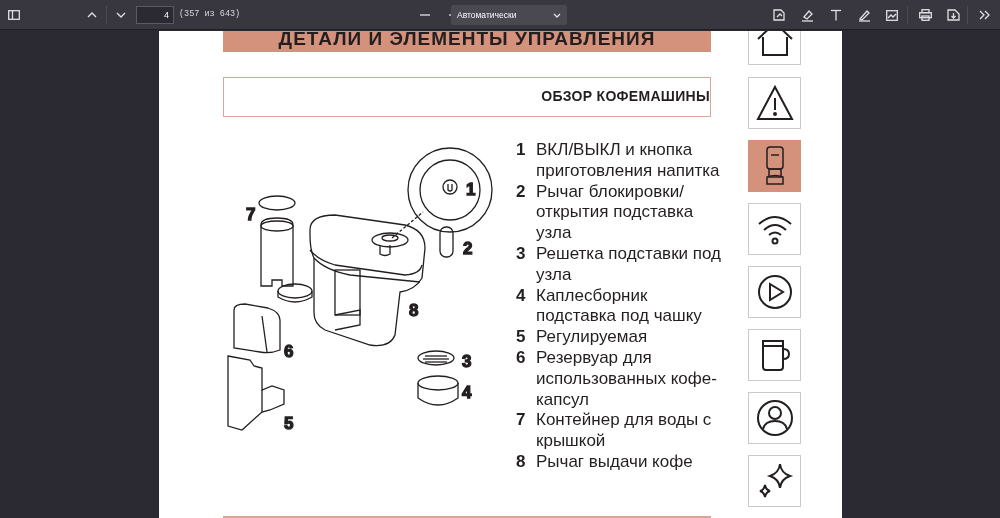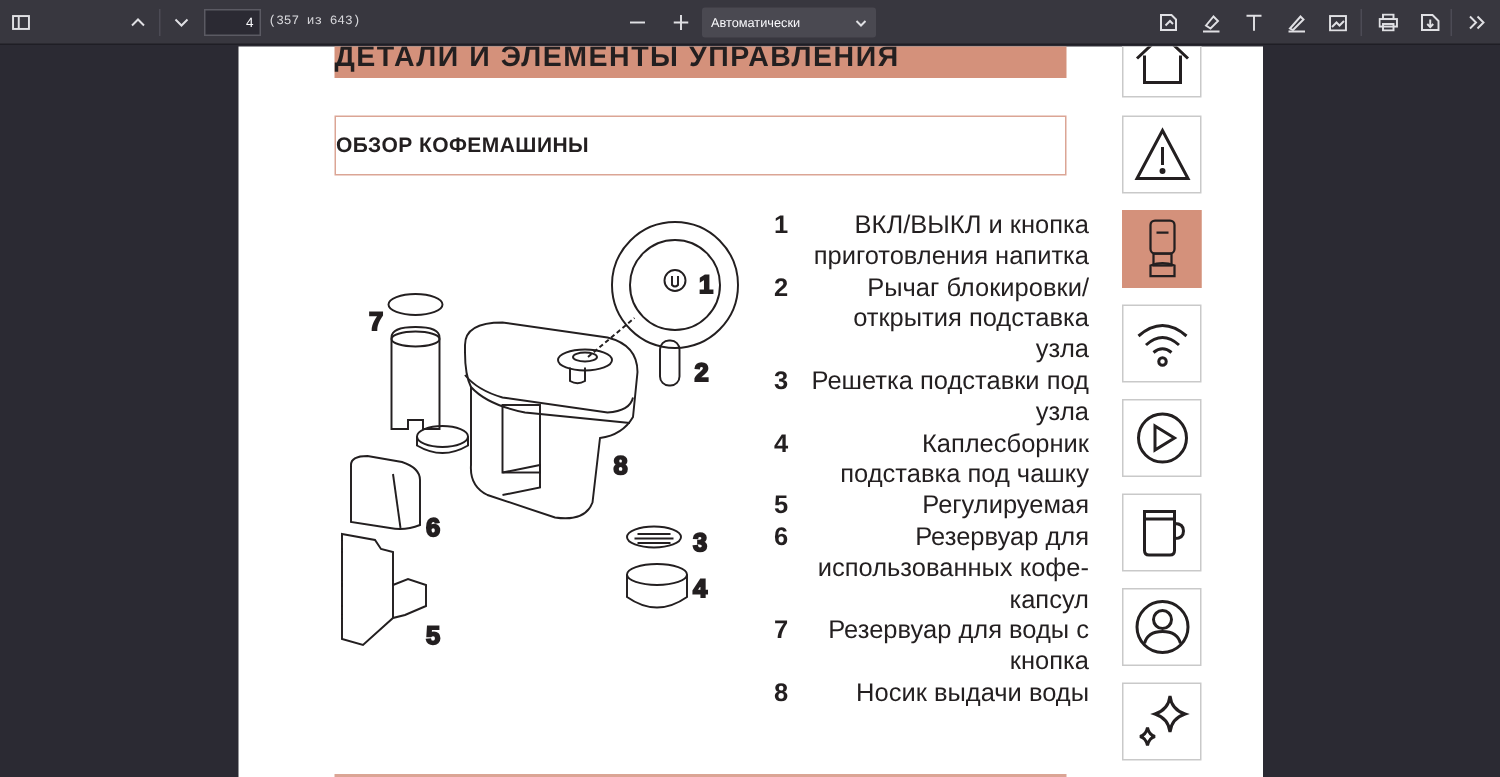--- a/index.html
+++ b/index.html
@@ -3,31 +3,31 @@
 <meta charset="utf-8">
 <style>
   * { box-sizing: border-box; margin: 0; padding: 0; }
   html, body { width: 1000px; height: 518px; overflow: hidden; background: #2b2a33; font-family: "Liberation Sans", "DejaVu Sans", sans-serif; }
   .toolbar { position: absolute; left: 0; top: 0; width: 1000px; height: 30px; background: #38373f; border-bottom: 1px solid #1f1e25; color: #e8e8ea; font-size: 9px; }
   .tb { position: absolute; display: flex; align-items: center; justify-content: center; }
   .tb svg { stroke: #e0e0e4; fill: none; stroke-width: 1.3; }
   .sep { position: absolute; top: 6px; width: 1px; height: 18px; background: #4c4b55; }
   .page-input { position: absolute; left: 136px; top: 6px; width: 38px; height: 18px; background: #2b2a33; border: 1px solid #5b5a63; color: #fbfbfe; font-size: 9px; text-align: right; padding-right: 4px; line-height: 16px; }
   .page-count { position: absolute; left: 179px; top: 9px; font-size: 8.5px; color: #d8d8dc; font-family: Liberation Mono, monospace; }
-  .zoom-select { position: absolute; left: 468px; top: 5px; width: 116px; height: 20px; background: #4a4951; border-radius: 2px; color: #fbfbfe; font-size: 8.5px; line-height: 20px; padding-left: 6px; }
+  .zoom-select { position: absolute; left: 451px; top: 5px; width: 116px; height: 20px; background: #4a4951; border-radius: 2px; color: #fbfbfe; font-size: 8.5px; line-height: 20px; padding-left: 6px; }
   .zoom-select .chev { position: absolute; right: 6px; top: 0; }
   .page { position: absolute; left: 159px; top: 31px; width: 683px; height: 487px; background: #ffffff; overflow: hidden; }
-  .banner { position: absolute; left: 64px; top: -20px; width: 488px; height: 41px; background: #d4917b; text-align: left; }
+  .banner { position: absolute; left: 64px; top: -20px; width: 488px; height: 41px; background: #d4917b; text-align: center; }
   .banner span { position: absolute; left: 0; right: 0; bottom: 2px; font-size: 19px; font-weight: bold; color: #231f20; letter-spacing: 1px; }
-  .overview-box { position: absolute; left: 64px; top: 46px; width: 488px; height: 40px; border: 1.5px solid #dba595; text-align: left; line-height: 37px; font-size: 14px; font-weight: bold; color: #231f20; letter-spacing: 0.3px; }
+  .overview-box { position: absolute; left: 64px; top: 46px; width: 488px; height: 40px; border: 1.5px solid #dba595; text-align: right; line-height: 37px; font-size: 14px; font-weight: bold; color: #231f20; letter-spacing: 0.3px; }
   .illus { position: absolute; left: 51px; top: 109px; width: 300px; height: 300px; }
   .legend { position: absolute; left: 357px; top: 109px; width: 210px; }
   .legend-item { display: flex; font-size: 17px; line-height: 20.8px; color: #231f20; }
   .legend-item .num { width: 20px; font-weight: bold; flex: none; }
-  .legend-item .txt { flex: 1; text-align: right; }
+  .legend-item .txt { flex: 1; }
   .sidenav { position: absolute; left: 589px; top: 0; width: 53px; }
   .navbox { position: absolute; left: 0; width: 53px; height: 52px; border: 1px solid #c9c9c9; background: #fff; display: flex; align-items: center; justify-content: center; }
   .navbox.active { background: #d4917b; border-color: #d4917b; }
   .navbox svg { stroke: #231f20; fill: none; stroke-width: 2; }
   .bottom-line { position: absolute; left: 64px; top: 485px; width: 488px; height: 2px; background: #dba595; }
   .num-label { font-weight: bold; font-size: 17px; fill: #231f20; font-family: "Liberation Sans", sans-serif; }
 </style>
 </head>
 <body>
 
@@ -203,25 +203,25 @@
     <div class="legend-item">
       <span class="num">5</span>
       <span class="txt">Регулируемая</span>
     </div>
     <div class="legend-item">
       <span class="num">6</span>
       <span class="txt">Резервуар для использованных кофе-капсул</span>
     </div>
     <div class="legend-item">
       <span class="num">7</span>
-      <span class="txt">Резервуар для воды с кнопка</span>
+      <span class="txt">Контейнер для воды с крышкой</span>
     </div>
     <div class="legend-item">
       <span class="num">8</span>
-      <span class="txt">Носик выдачи воды</span>
+      <span class="txt">Рычаг выдачи кофе</span>
     </div>
   </div>
 
   <div class="sidenav">
     <div class="navbox" style="top:-18px;">
       <svg width="42" height="40">
           <polyline points="4,20 21,4 38,20"></polyline>
           <polyline points="9,18 9,36 33,36 33,18"></polyline>
         </svg>
     </div>

